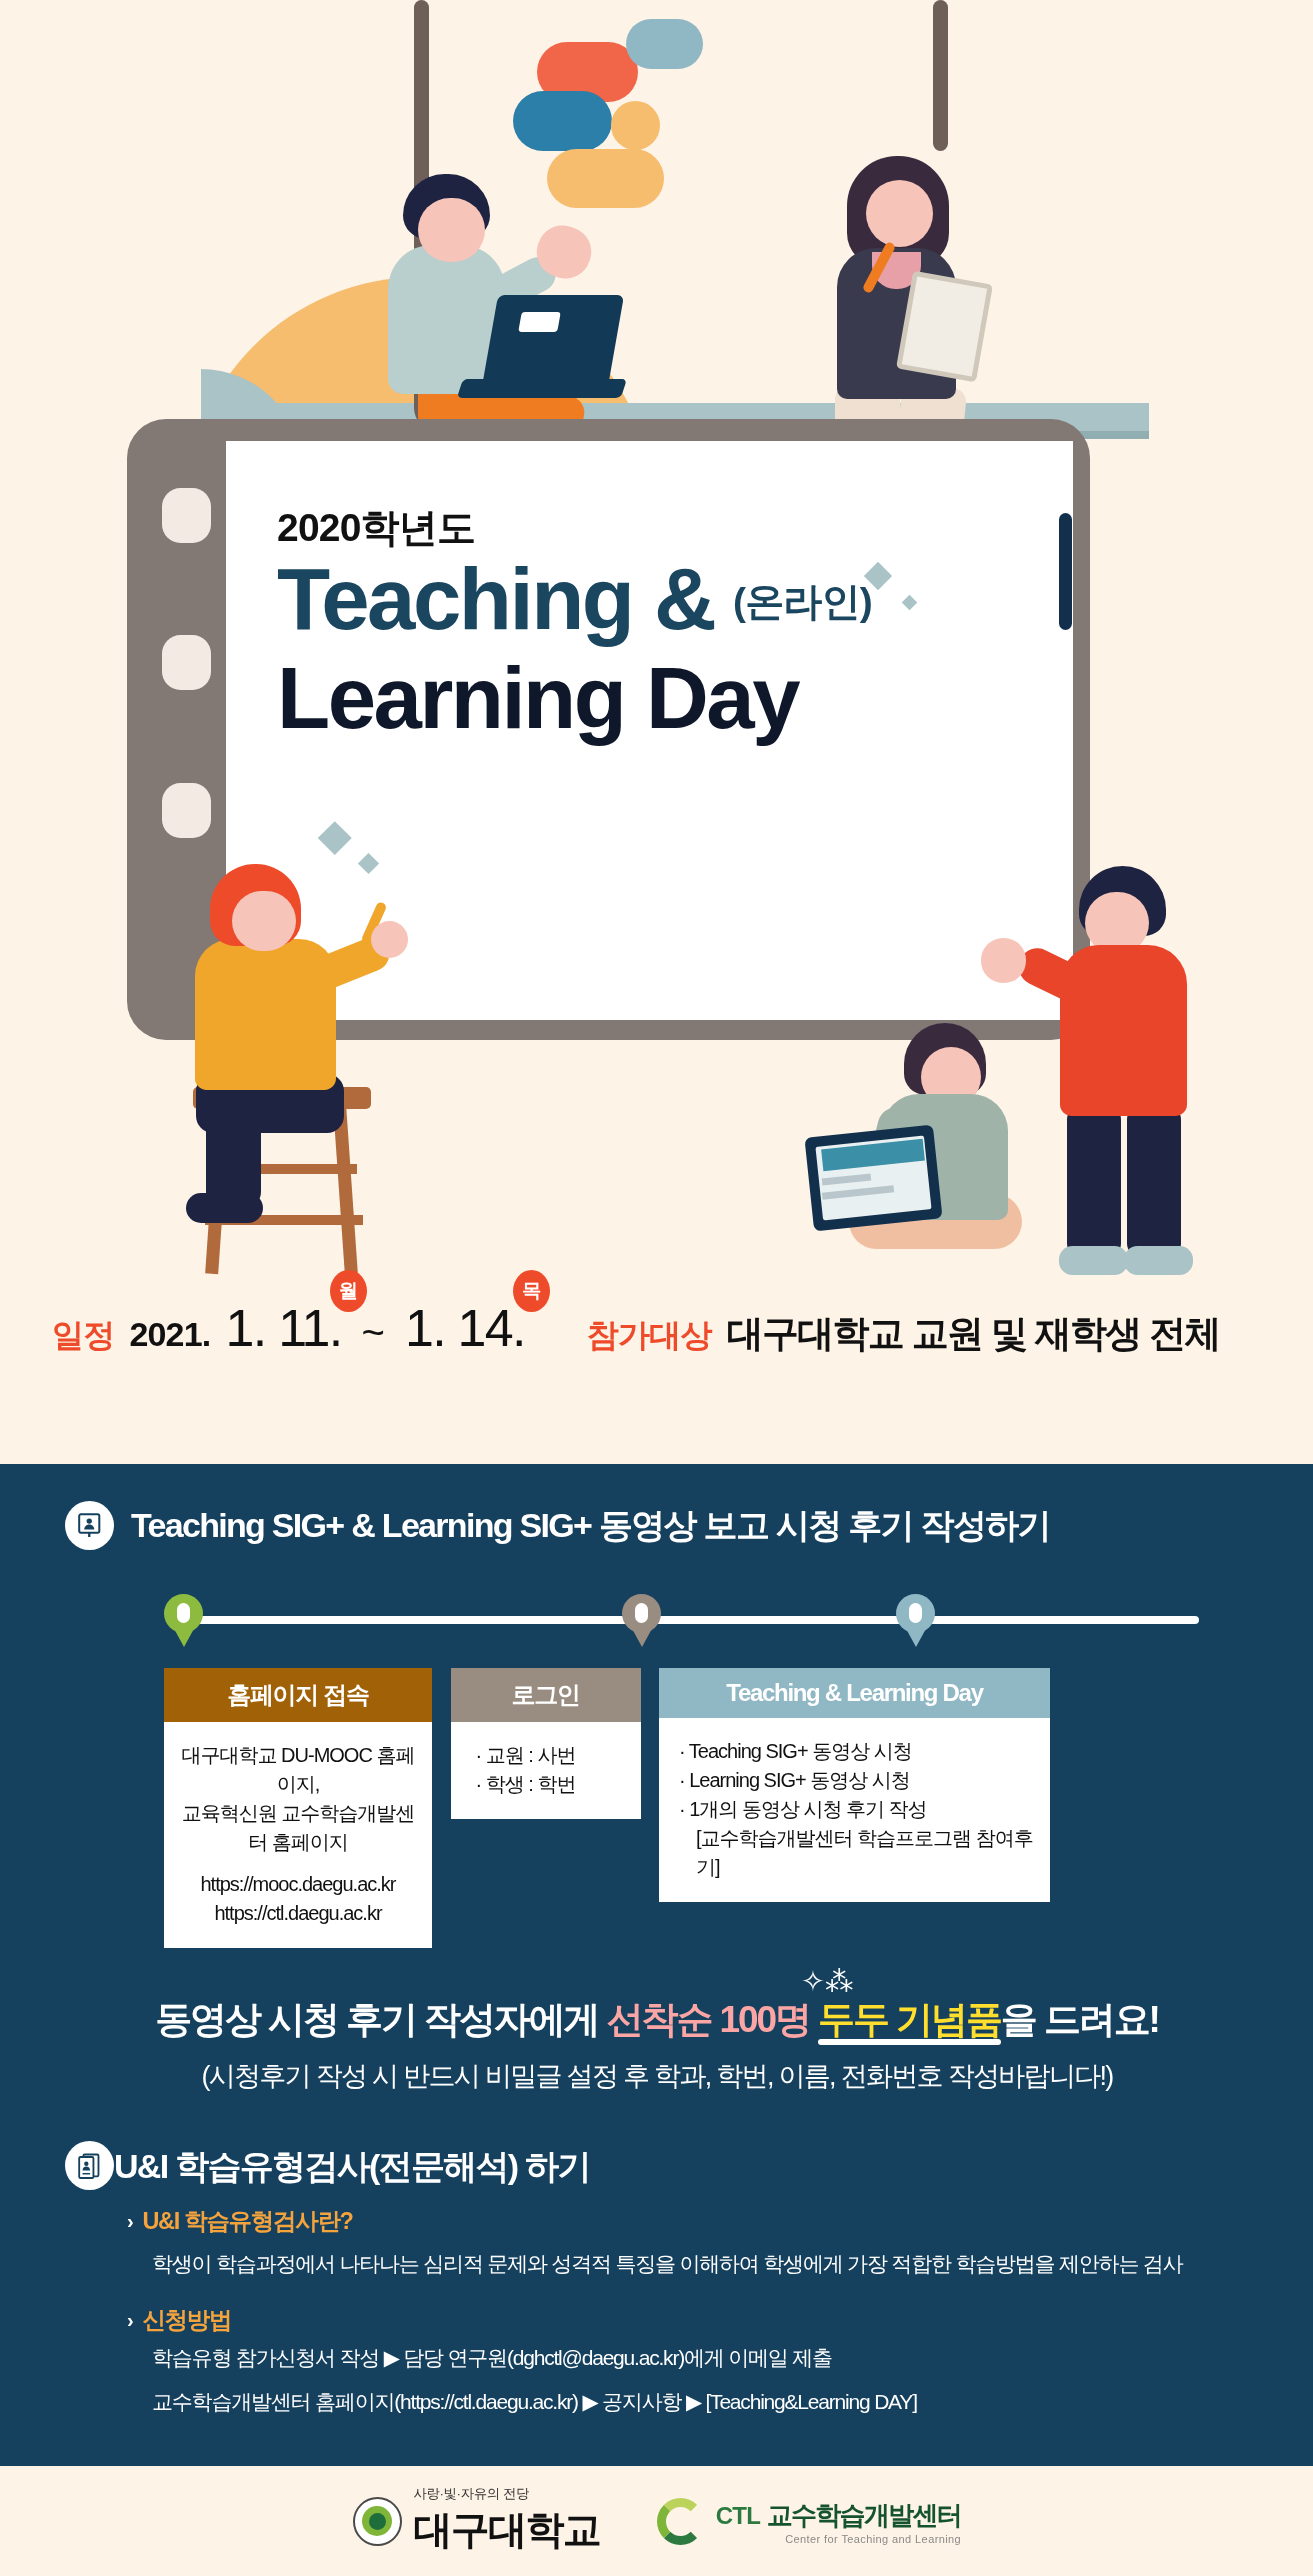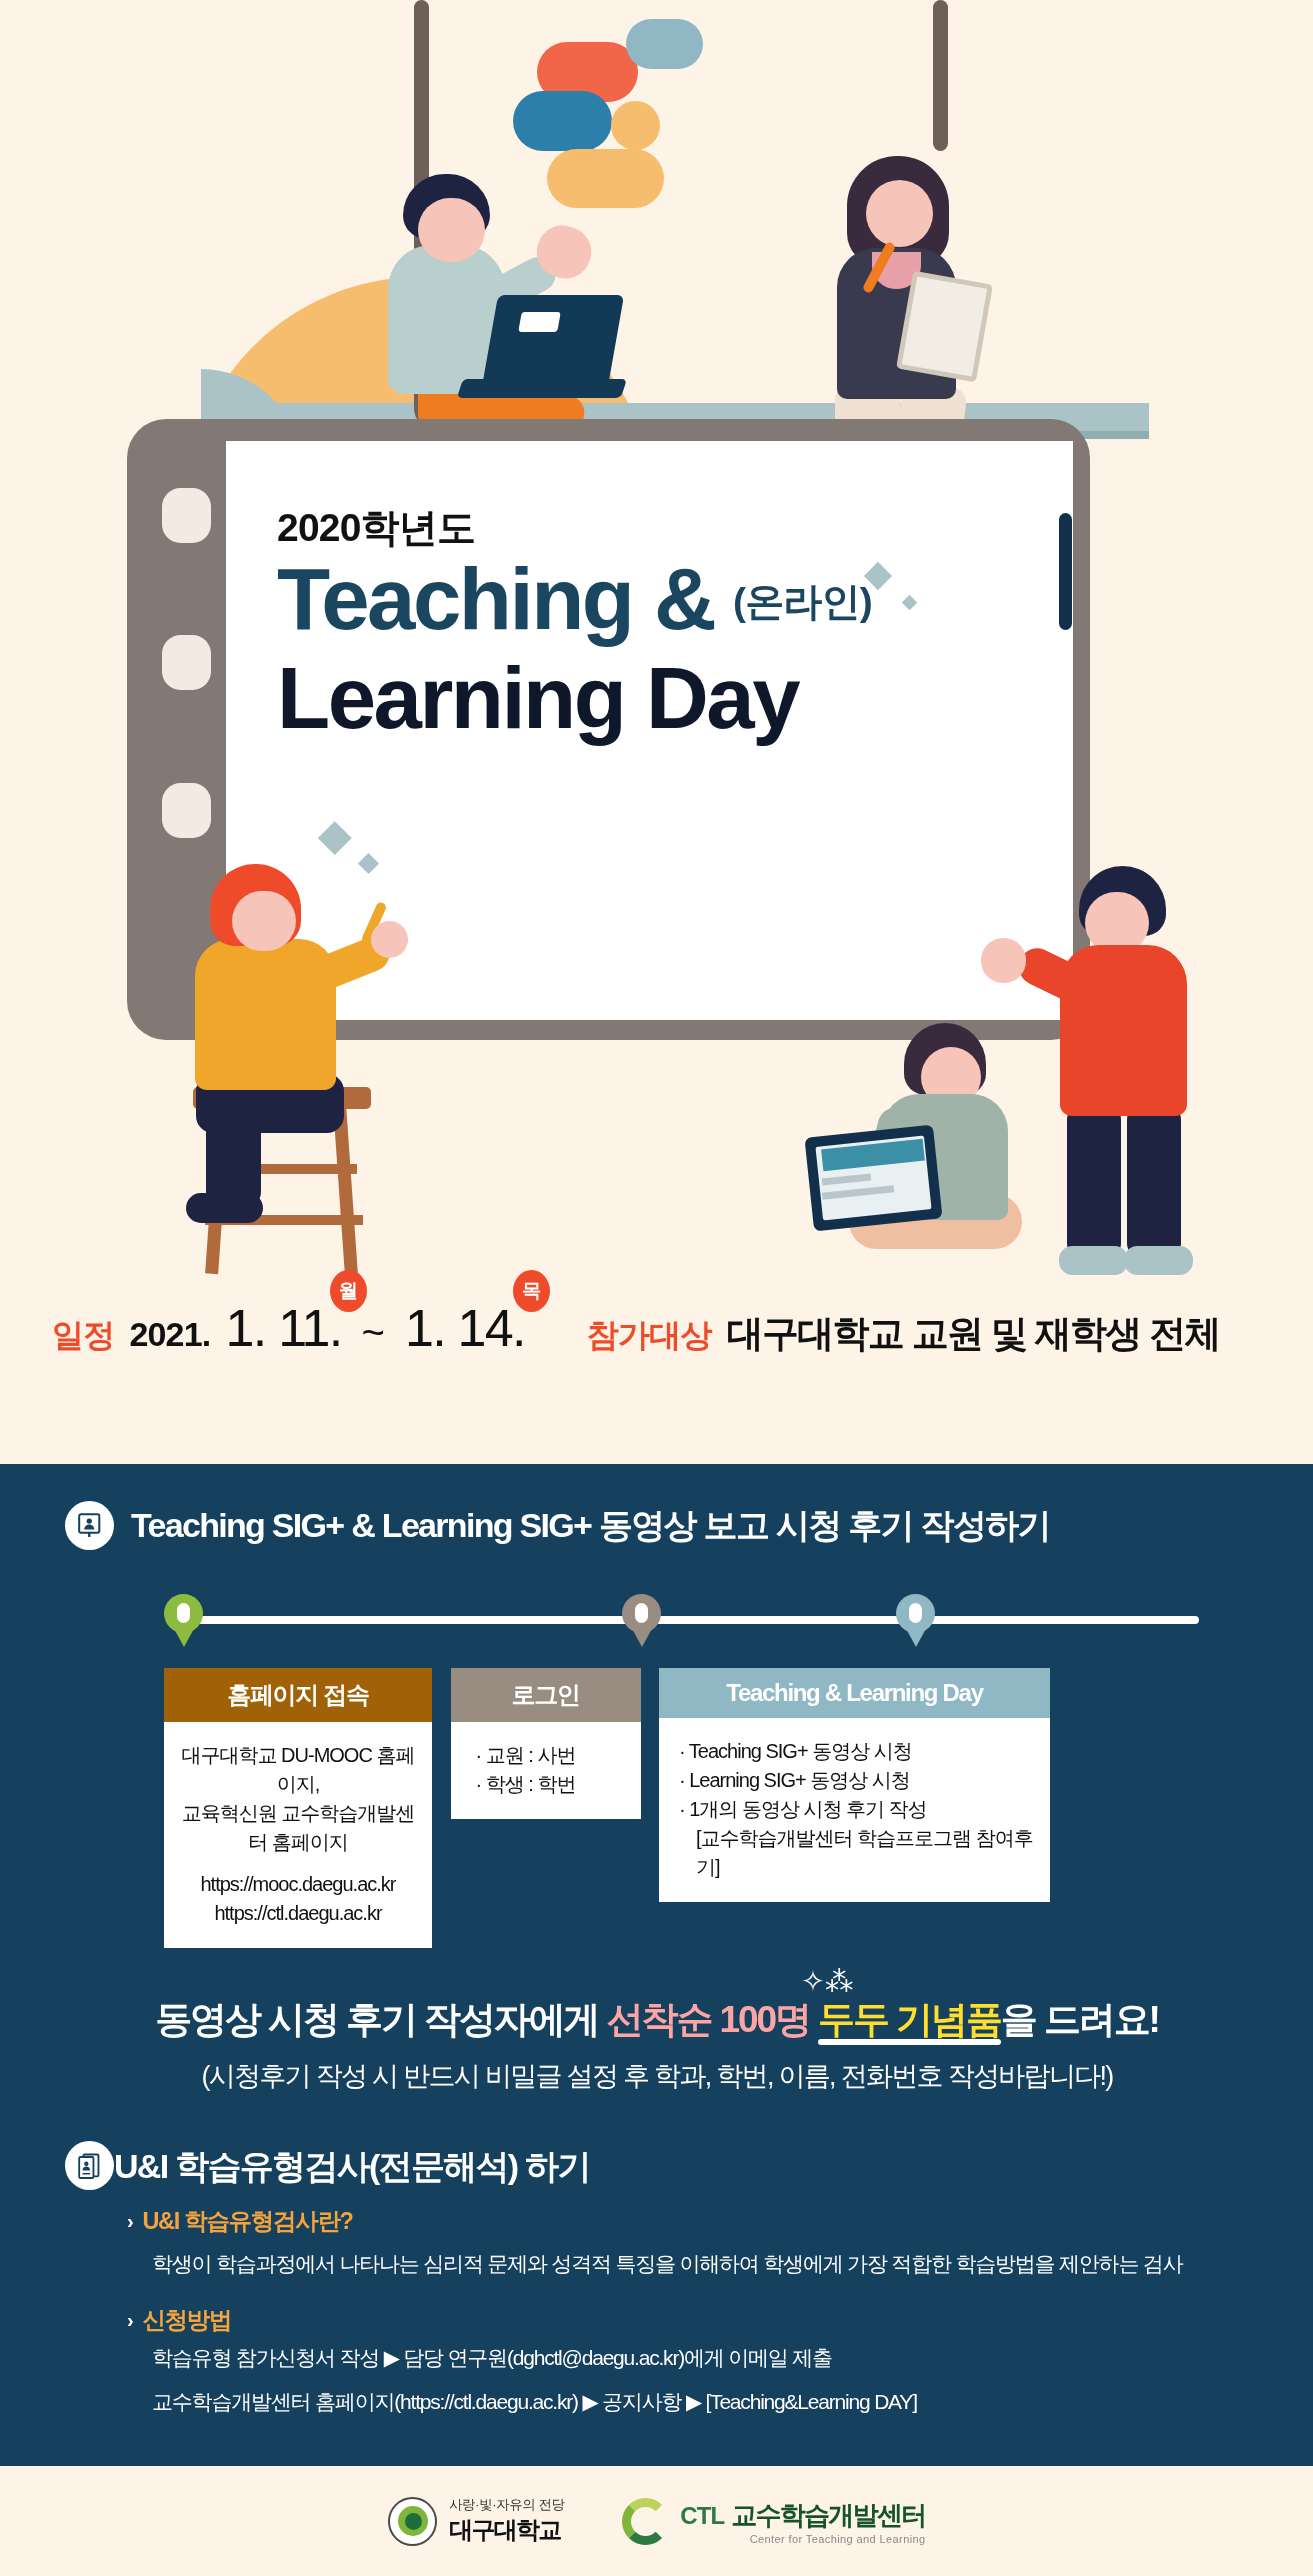--- a/index.html
+++ b/index.html
@@ -201,21 +201,21 @@
   
   .footer { position:absolute; left:0; top:2466px; width:1314px; height:110px; background:#FDF3E7;
             display:flex; align-items:center; justify-content:center; gap:57px; }
   .logo { display:flex; align-items:center; gap:11.7px; }
   .du-mark { width:49px; height:49px; border-radius:50%; border:2.5px solid #4a4a4a;
              display:flex; align-items:center; justify-content:center; background:#fff; }
   .du-inner { width:30px; height:30px; border-radius:50%; background:#7FB539; position:relative; }
   .du-inner::after { content:""; position:absolute; left:6.7px; top:6.7px; width:17px; height:17px;
                      border-radius:50%; background:#1E6E3C; }
   .du-txt .du-slogan { font-size:13.4px; color:#333; letter-spacing:-0.4px; }
-  .du-txt .du-name { font-size:24px; font-weight:800; color:#111; letter-spacing:-1.7px; }
+  .du-txt .du-name { font-size:39px; font-weight:800; color:#111; letter-spacing:-1.7px; }
   .ctl-ring { width:47px; height:47px; border-radius:50%;
               border:9.2px solid #7FB539; border-top-color:#BBD35B; border-right-color:transparent;
               border-bottom-color:#2C7A3F; }
   .ctl-txt { display:flex; flex-direction:column; }
   .ctl-row { display:flex; align-items:baseline; gap:6.7px; }
   .ctl-abbr { font-size:24px; font-weight:800; color:#2C7A3F; letter-spacing:-0.8px; }
   .ctl-name { font-size:26px; font-weight:800; color:#14532d; letter-spacing:-1.7px; }
   .ctl-en { font-size:11px; color:#8a8a8a; letter-spacing:0.4px; text-align:right; }
 </style>
 </head>

